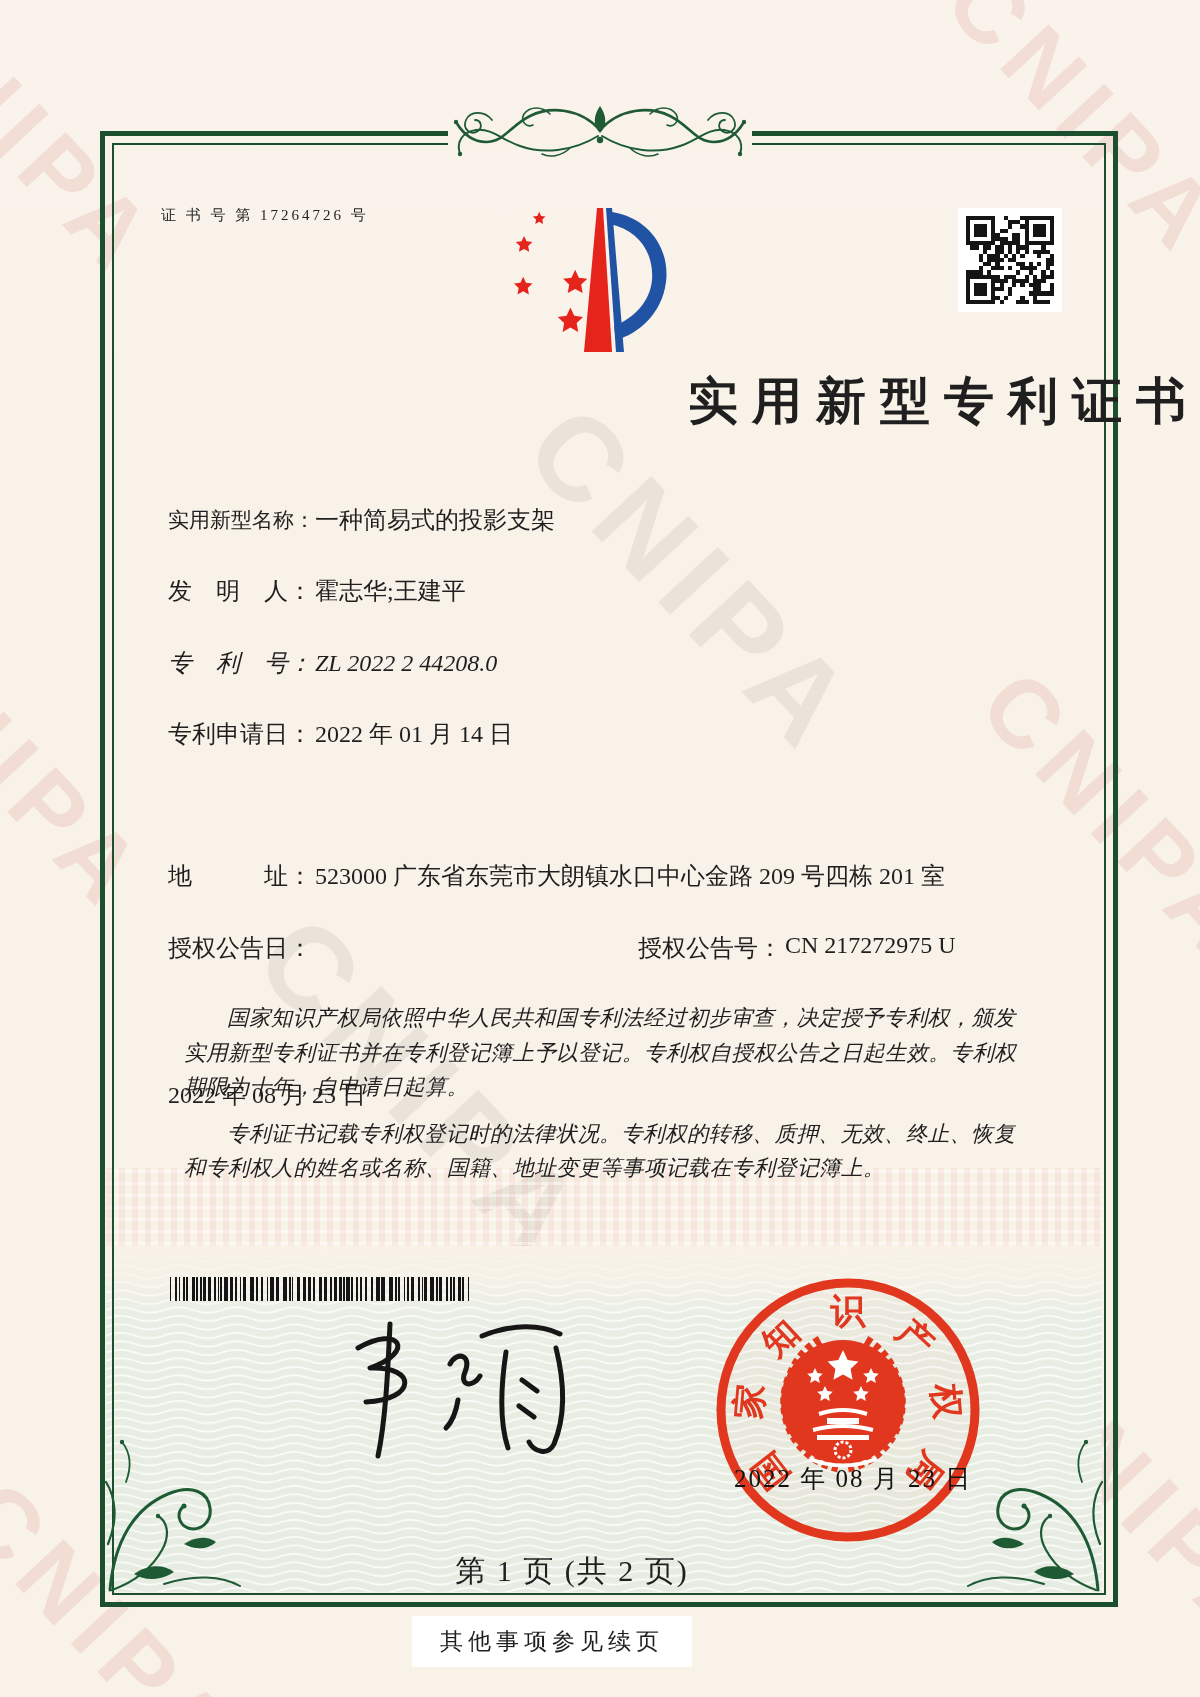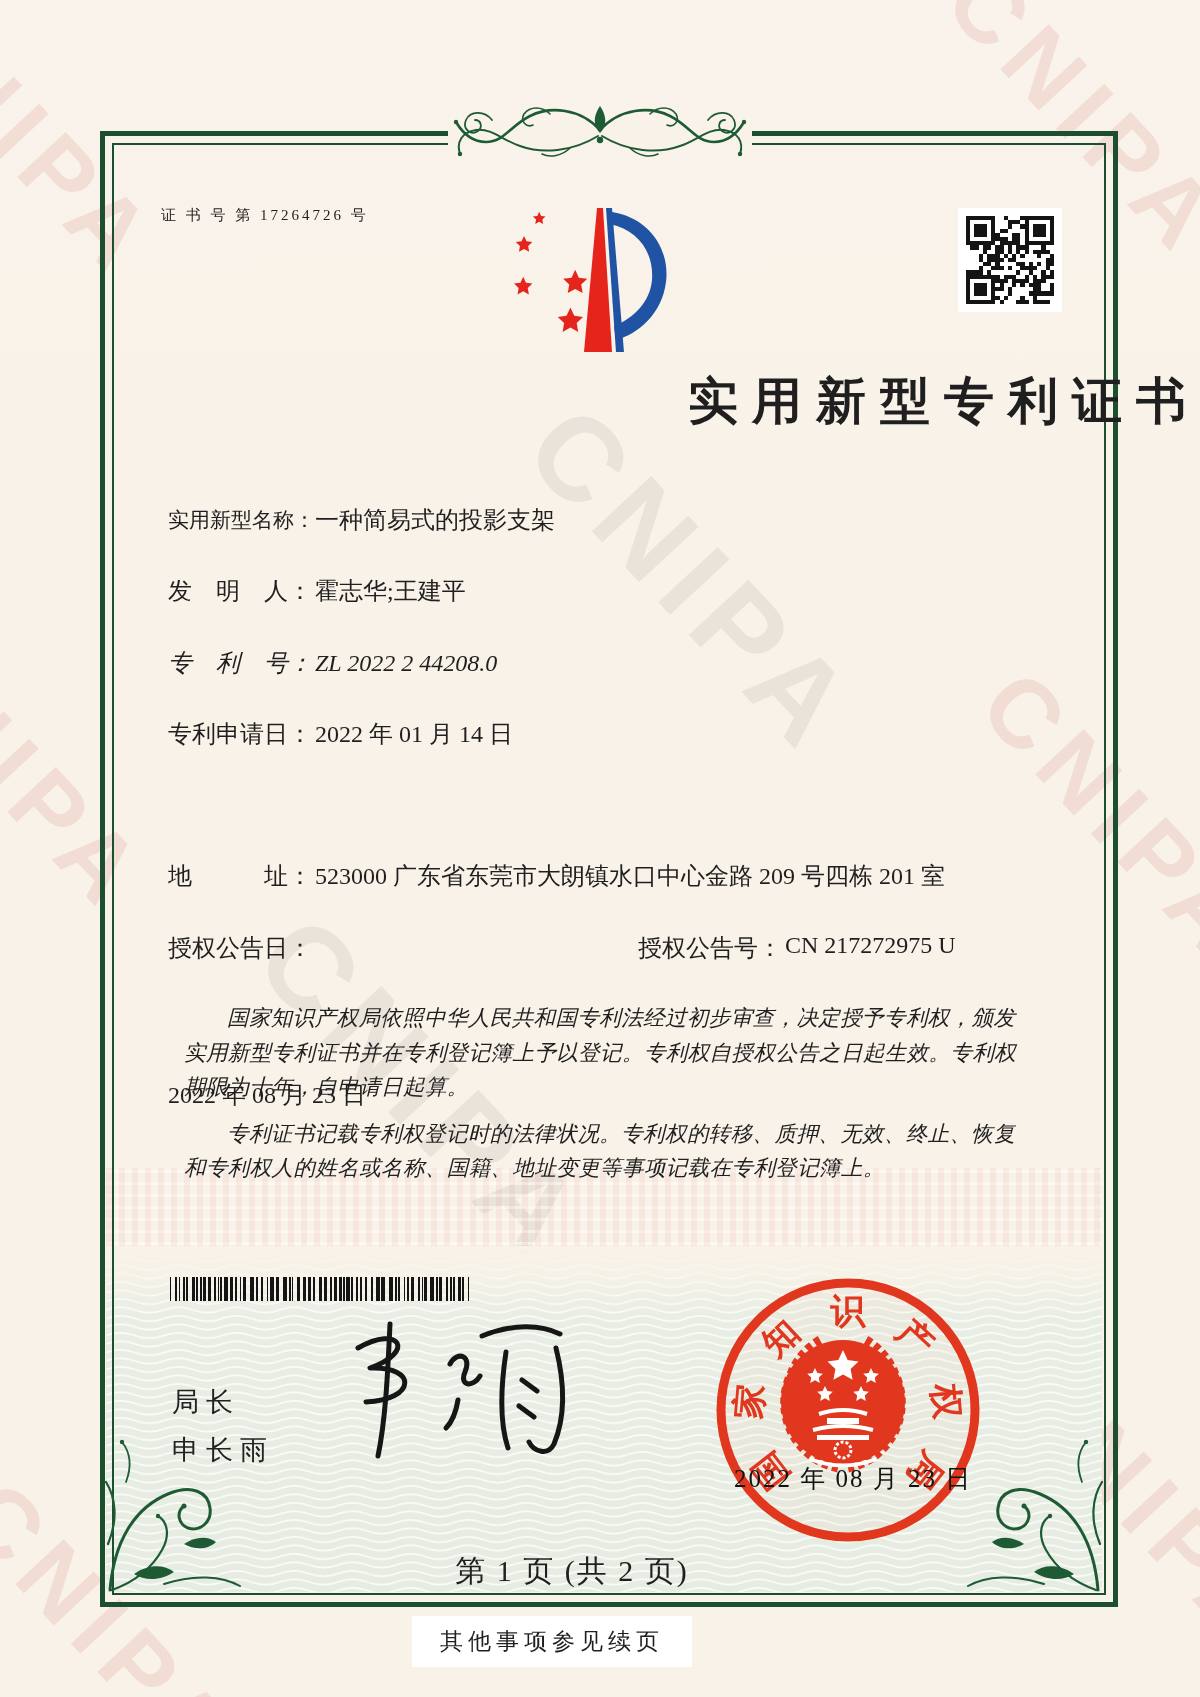--- a/index.html
+++ b/index.html
@@ -719,24 +719,20 @@
       <i style="left: 266px; width: 2px;"></i>
       <i style="left: 269px; width: 3px;"></i>
       <i style="left: 276px; width: 2px;"></i>
       <i style="left: 280px; width: 2px;"></i>
       <i style="left: 283px; width: 2px;"></i>
       <i style="left: 288px; width: 3px;"></i>
       <i style="left: 292px; width: 2px;"></i>
       <i style="left: 298px; width: 1px;"></i>
     </div>
 
-  <div class="director">
-    <div>局长</div>
-    <div>申长雨</div>
-  </div>
 
   <svg class="signature" width="260" height="180" viewBox="0 0 260 180">
     <g stroke="#161616" stroke-width="5" fill="none" stroke-linecap="round" stroke-linejoin="round">
       <path d="M60,28 C58,70 56,122 48,160"></path>
       <path d="M28,52 C70,28 86,56 40,72 C88,70 86,104 36,106"></path>
       <path d="M120,68 C128,54 142,60 135,76 C129,90 143,92 150,80"></path>
       <path d="M128,104 C126,116 122,126 116,132"></path>
       <path d="M152,40 C182,28 210,28 230,38"></path>
       <path d="M176,56 C170,96 170,128 178,152"></path>
       <path d="M226,52 C236,92 234,124 224,148 C218,160 204,156 199,146"></path>

